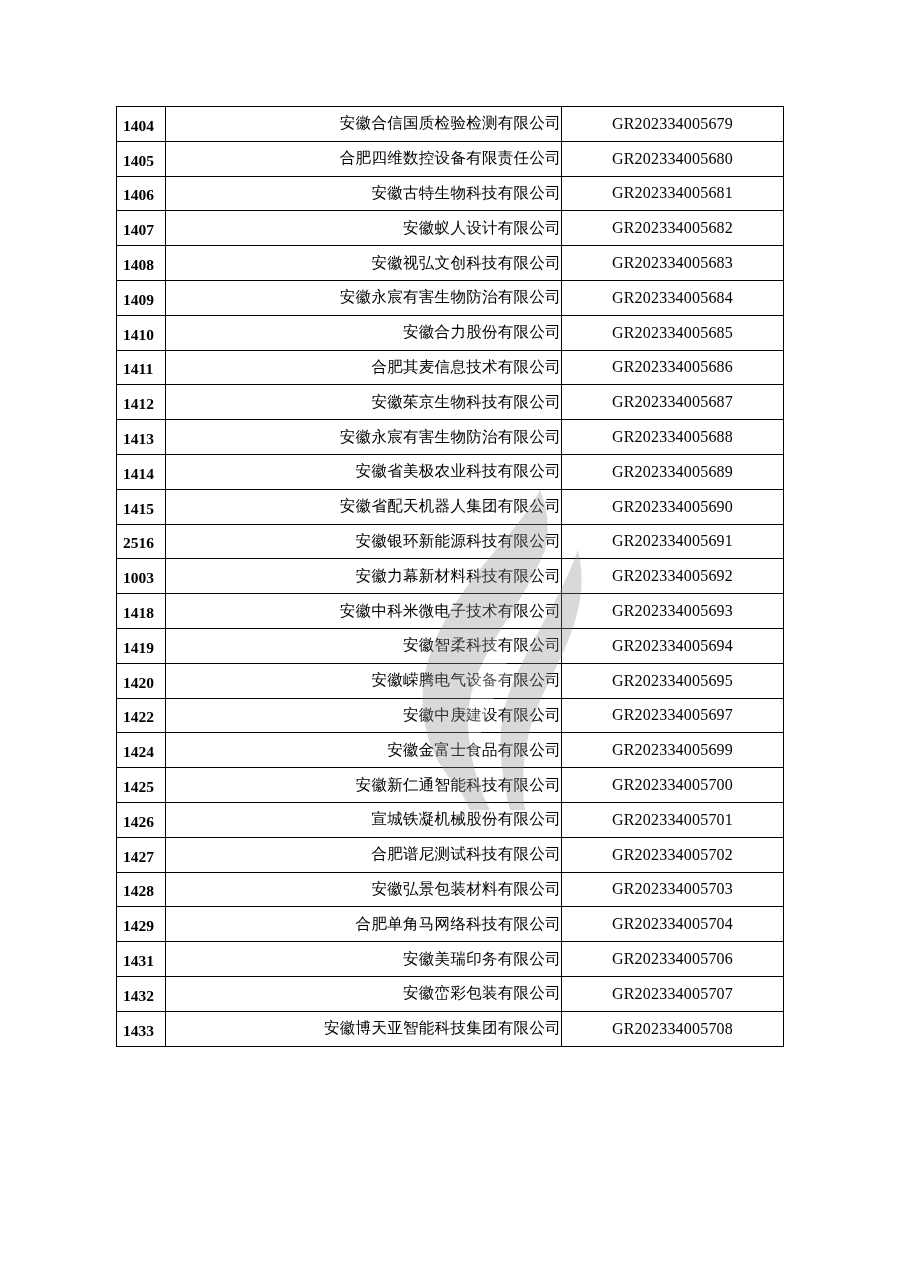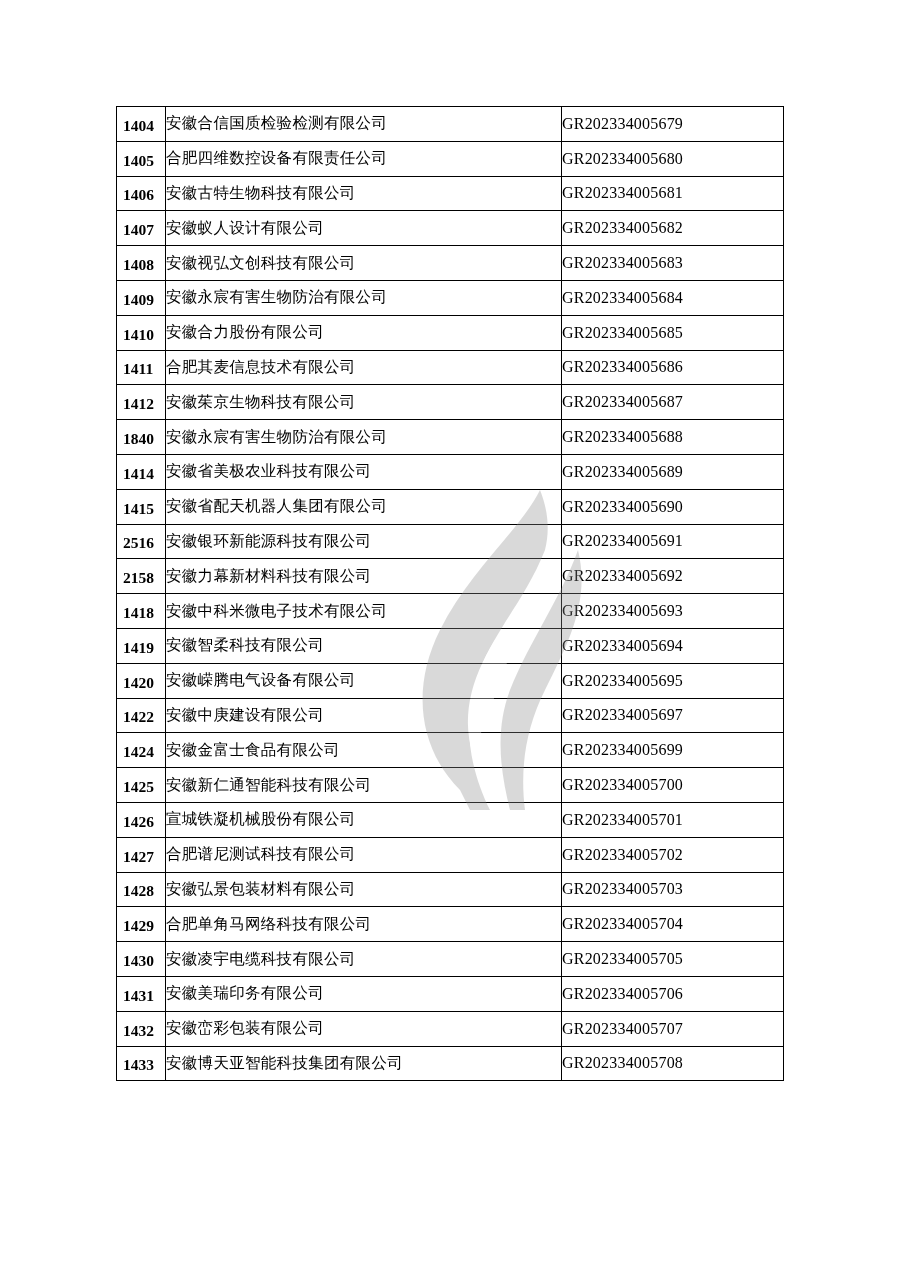--- a/index.html
+++ b/index.html
@@ -55,28 +55,28 @@
       text-align: left;
       padding-left: 6px !important;
       padding-top: 4px !important;
       box-sizing: border-box;
       margin-top: 29px;
     }
     td.c-name {
       width: 395px;
       font-family: "DejaVu Sans", sans-serif;
       font-size: 15.5px;
-      text-align: left;
+      text-align: right;
       letter-spacing: 0.3px;
     }
     td.c-code {
       width: 221px;
       font-family: "Liberation Serif", "DejaVu Serif", serif;
       font-size: 16px;
-      text-align: left;
+      text-align: center;
       letter-spacing: 0.2px;
     }
   </style>
 </head>
 <body>
 
 <div class="page">
 
   <table class="list">
     <tbody id="rows">
@@ -120,41 +120,41 @@
           <td class="c-idx">1411</td>
           <td class="c-name">合肥其麦信息技术有限公司</td>
           <td class="c-code">GR202334005686</td>
         </tr>
         <tr>
           <td class="c-idx">1412</td>
           <td class="c-name">安徽茱京生物科技有限公司</td>
           <td class="c-code">GR202334005687</td>
         </tr>
         <tr>
-          <td class="c-idx">1840</td>
+          <td class="c-idx">1413</td>
           <td class="c-name">安徽永宸有害生物防治有限公司</td>
           <td class="c-code">GR202334005688</td>
         </tr>
         <tr>
           <td class="c-idx">1414</td>
           <td class="c-name">安徽省美极农业科技有限公司</td>
           <td class="c-code">GR202334005689</td>
         </tr>
         <tr>
           <td class="c-idx">1415</td>
           <td class="c-name">安徽省配天机器人集团有限公司</td>
           <td class="c-code">GR202334005690</td>
         </tr>
         <tr>
           <td class="c-idx">2516</td>
           <td class="c-name">安徽银环新能源科技有限公司</td>
           <td class="c-code">GR202334005691</td>
         </tr>
         <tr>
-          <td class="c-idx">2158</td>
+          <td class="c-idx">1003</td>
           <td class="c-name">安徽力幕新材料科技有限公司</td>
           <td class="c-code">GR202334005692</td>
         </tr>
         <tr>
           <td class="c-idx">1418</td>
           <td class="c-name">安徽中科米微电子技术有限公司</td>
           <td class="c-code">GR202334005693</td>
         </tr>
         <tr>
           <td class="c-idx">1419</td>
@@ -193,25 +193,20 @@
         </tr>
         <tr>
           <td class="c-idx">1428</td>
           <td class="c-name">安徽弘景包装材料有限公司</td>
           <td class="c-code">GR202334005703</td>
         </tr>
         <tr>
           <td class="c-idx">1429</td>
           <td class="c-name">合肥单角马网络科技有限公司</td>
           <td class="c-code">GR202334005704</td>
-        </tr>
-        <tr>
-          <td class="c-idx">1430</td>
-          <td class="c-name">安徽凌宇电缆科技有限公司</td>
-          <td class="c-code">GR202334005705</td>
         </tr>
         <tr>
           <td class="c-idx">1431</td>
           <td class="c-name">安徽美瑞印务有限公司</td>
           <td class="c-code">GR202334005706</td>
         </tr>
         <tr>
           <td class="c-idx">1432</td>
           <td class="c-name">安徽峦彩包装有限公司</td>
           <td class="c-code">GR202334005707</td>

